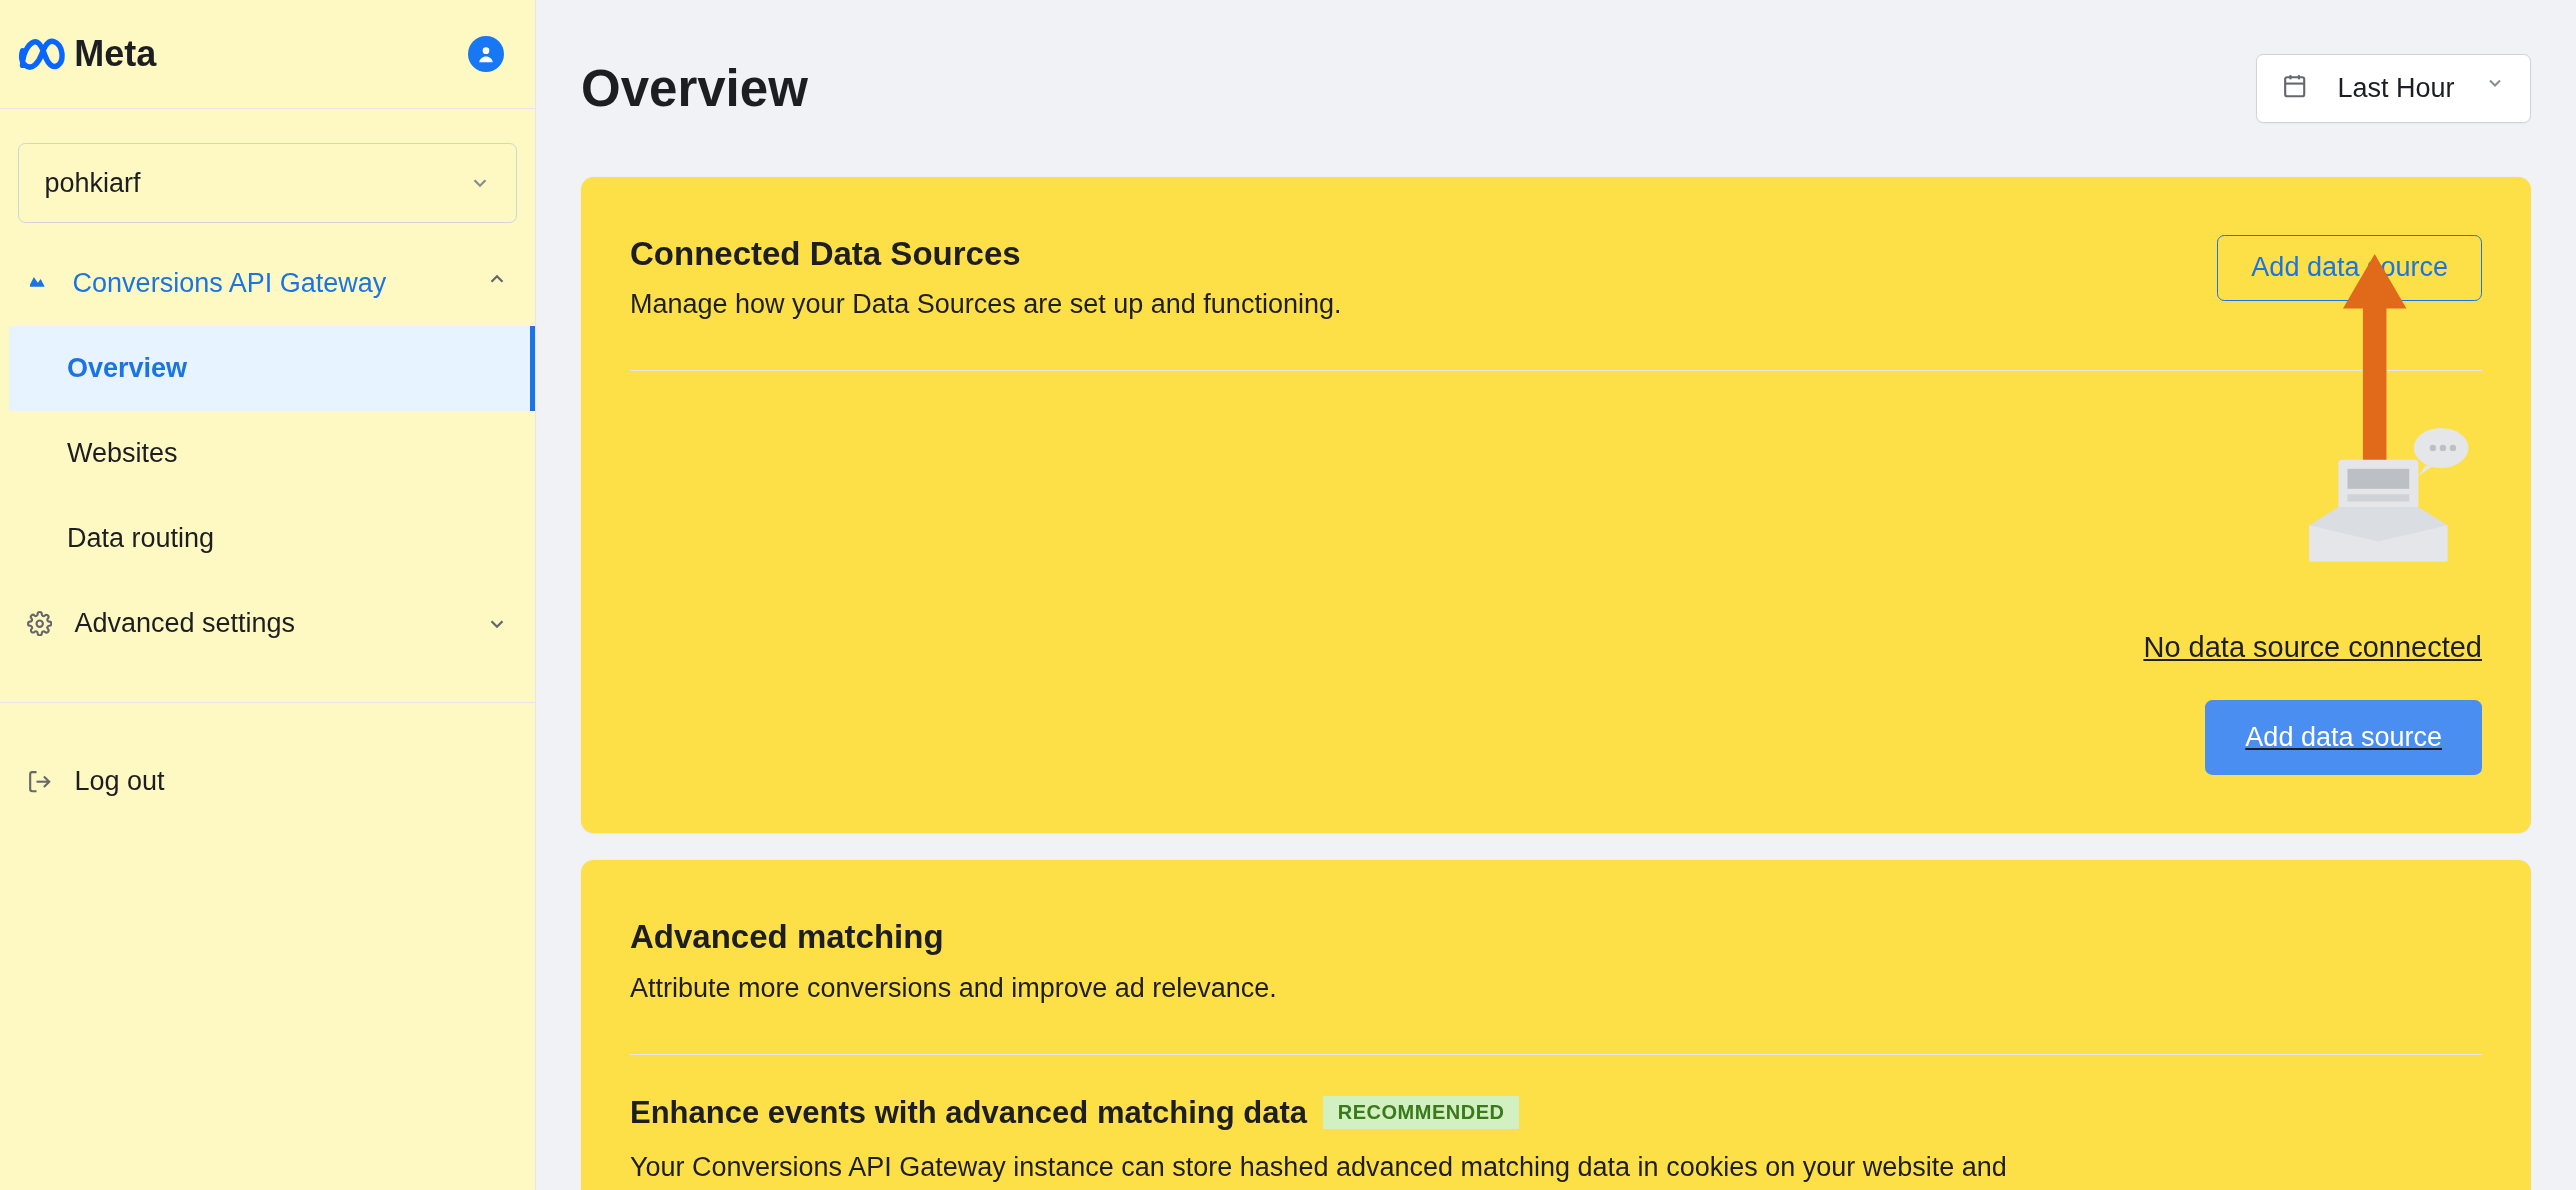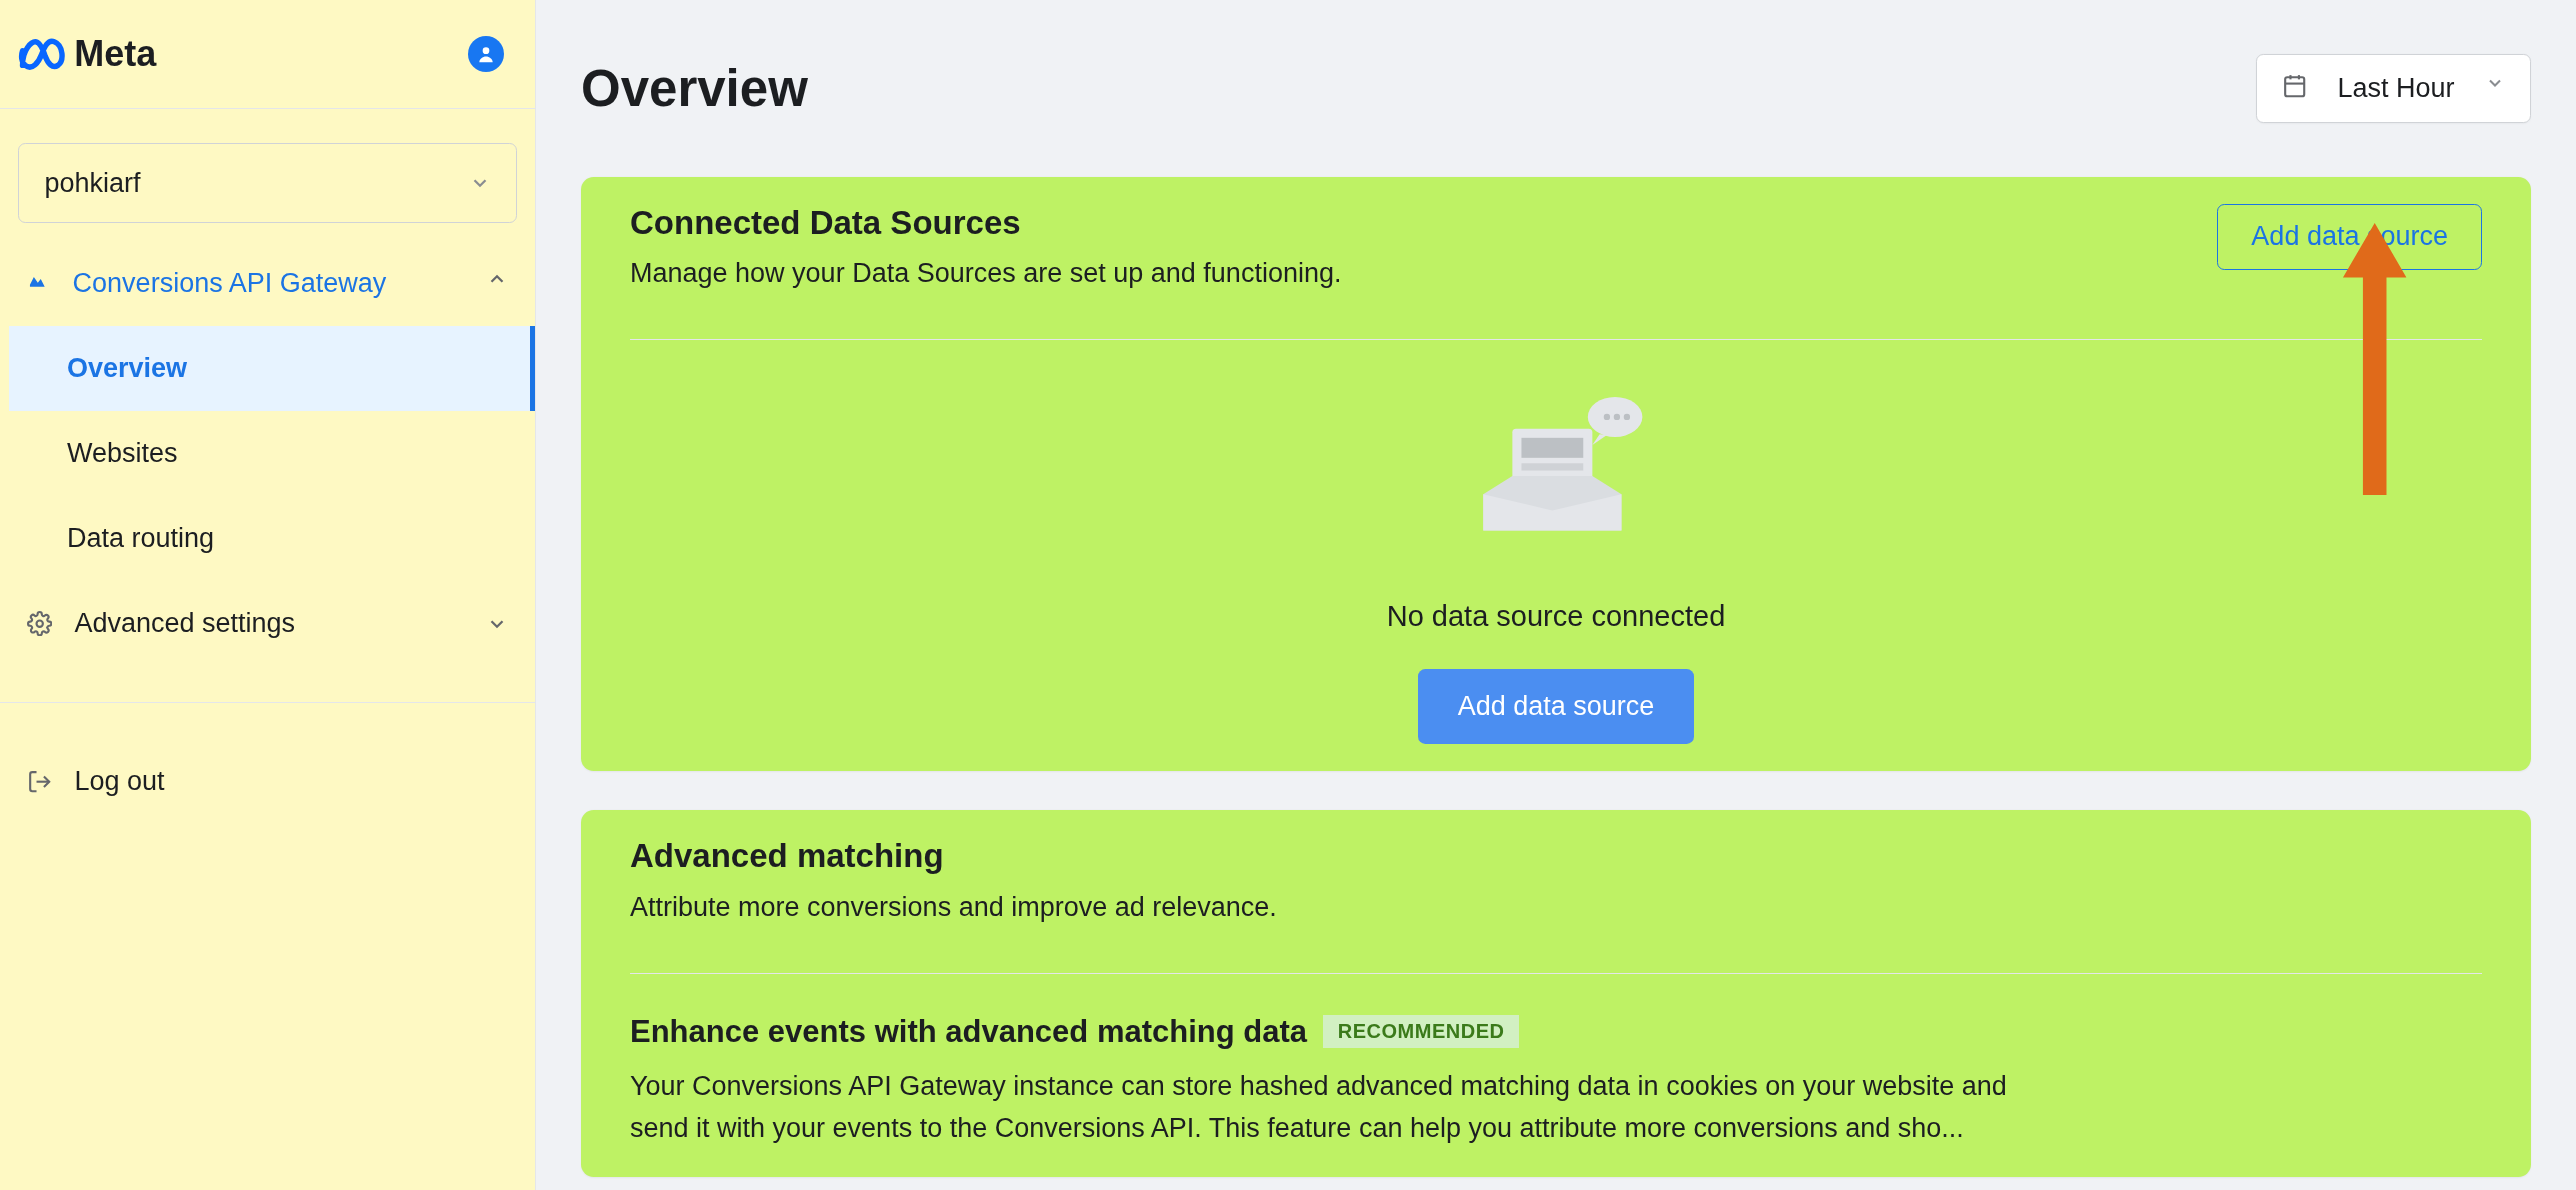--- a/index.html
+++ b/index.html
@@ -140,24 +140,24 @@
     padding: 18px 25.4px;
     display: flex;
     align-items: flex-start;
     gap: 30px;
     font-size: 27px;
     cursor: pointer;
     box-shadow: 0 0.9px 1.8px rgba(0,0,0,0.04);
   }
 
   .card {
-    background: #bef264;
+    background: #fde047;
     border-radius: 12.7px;
-    padding: 27px 49px;
-    margin-bottom: 39px;
+    padding: 58px 49px;
+    margin-bottom: 27px;
     box-shadow: 0 0.9px 1.8px rgba(0,0,0,0.05);
   }
   .card-head {
     display: flex;
     align-items: flex-start;
     justify-content: space-between;
   }
   .card-title {
     font-size: 33px;
     font-weight: 700;
@@ -179,22 +179,23 @@
     cursor: pointer;
     position: relative;
   }
   .inner-divider {
     border-top: 0.9px solid #e4e6ea;
     margin: 50px 0 0 0;
   }
   .empty-state {
     display: flex;
     flex-direction: column;
-    align-items: center;
+    align-items: flex-end;
     padding: 45px 0 0 0;
+    text-decoration: underline;
   }
   .empty-illustration {
     width: 200px;
     height: 182px;
     position: relative;
     margin-bottom: 33px;
   }
   .empty-text {
     font-size: 29px;
     color: #1c1e21;

